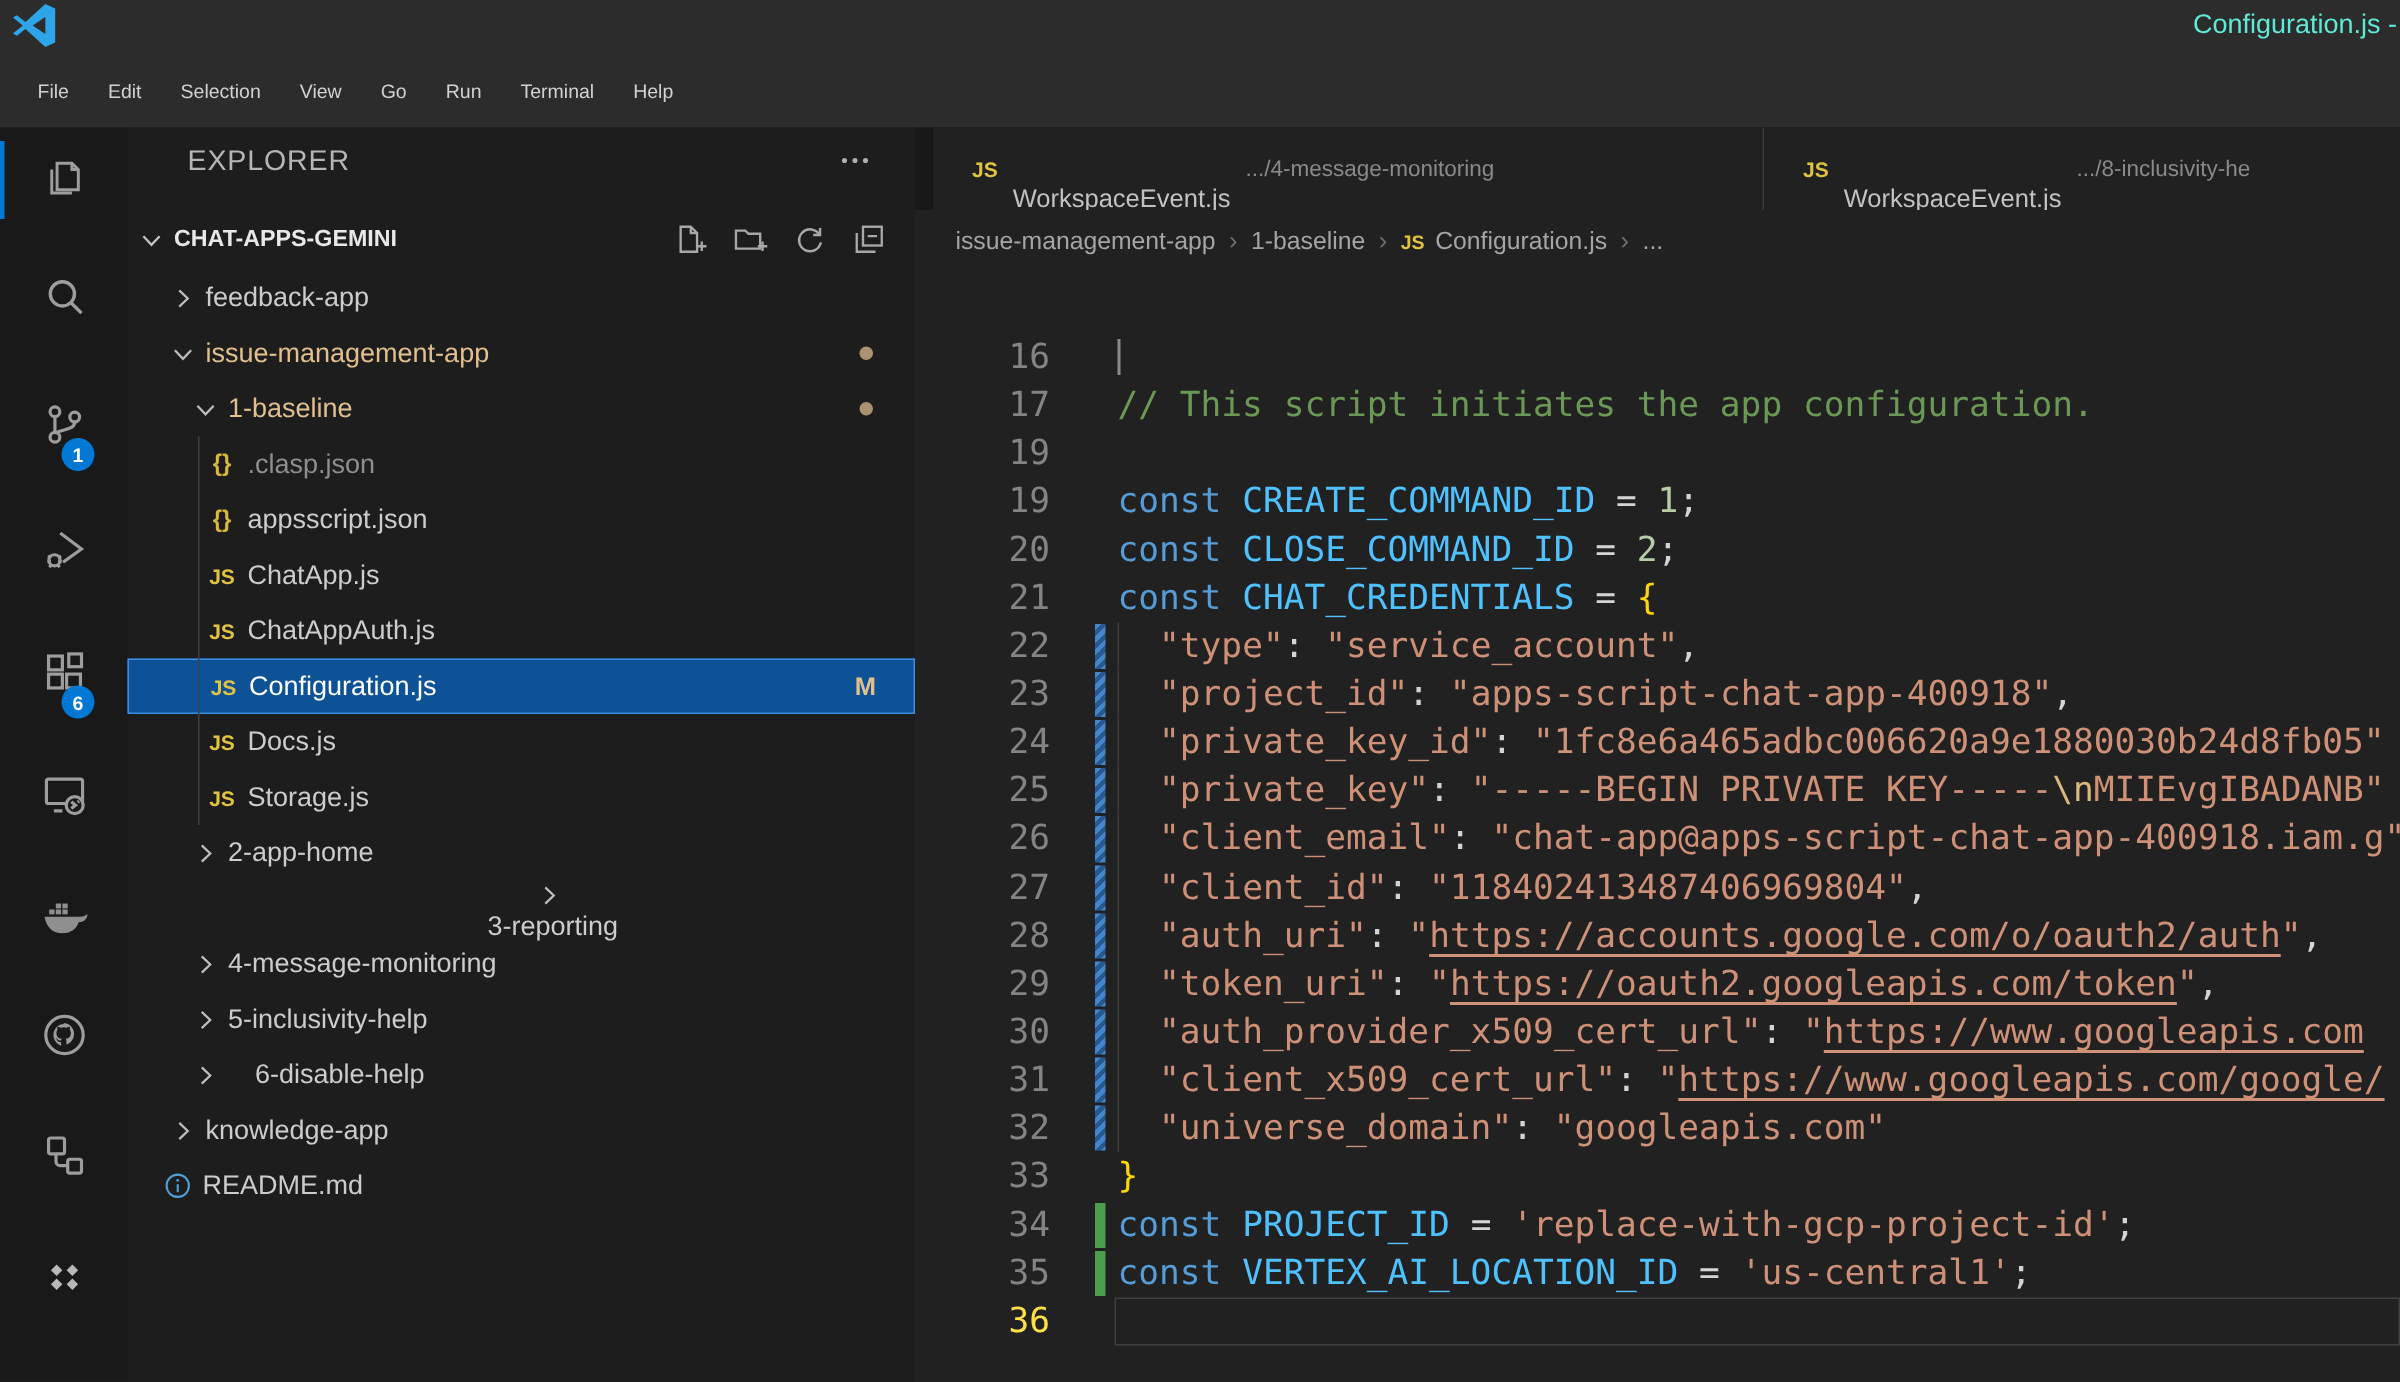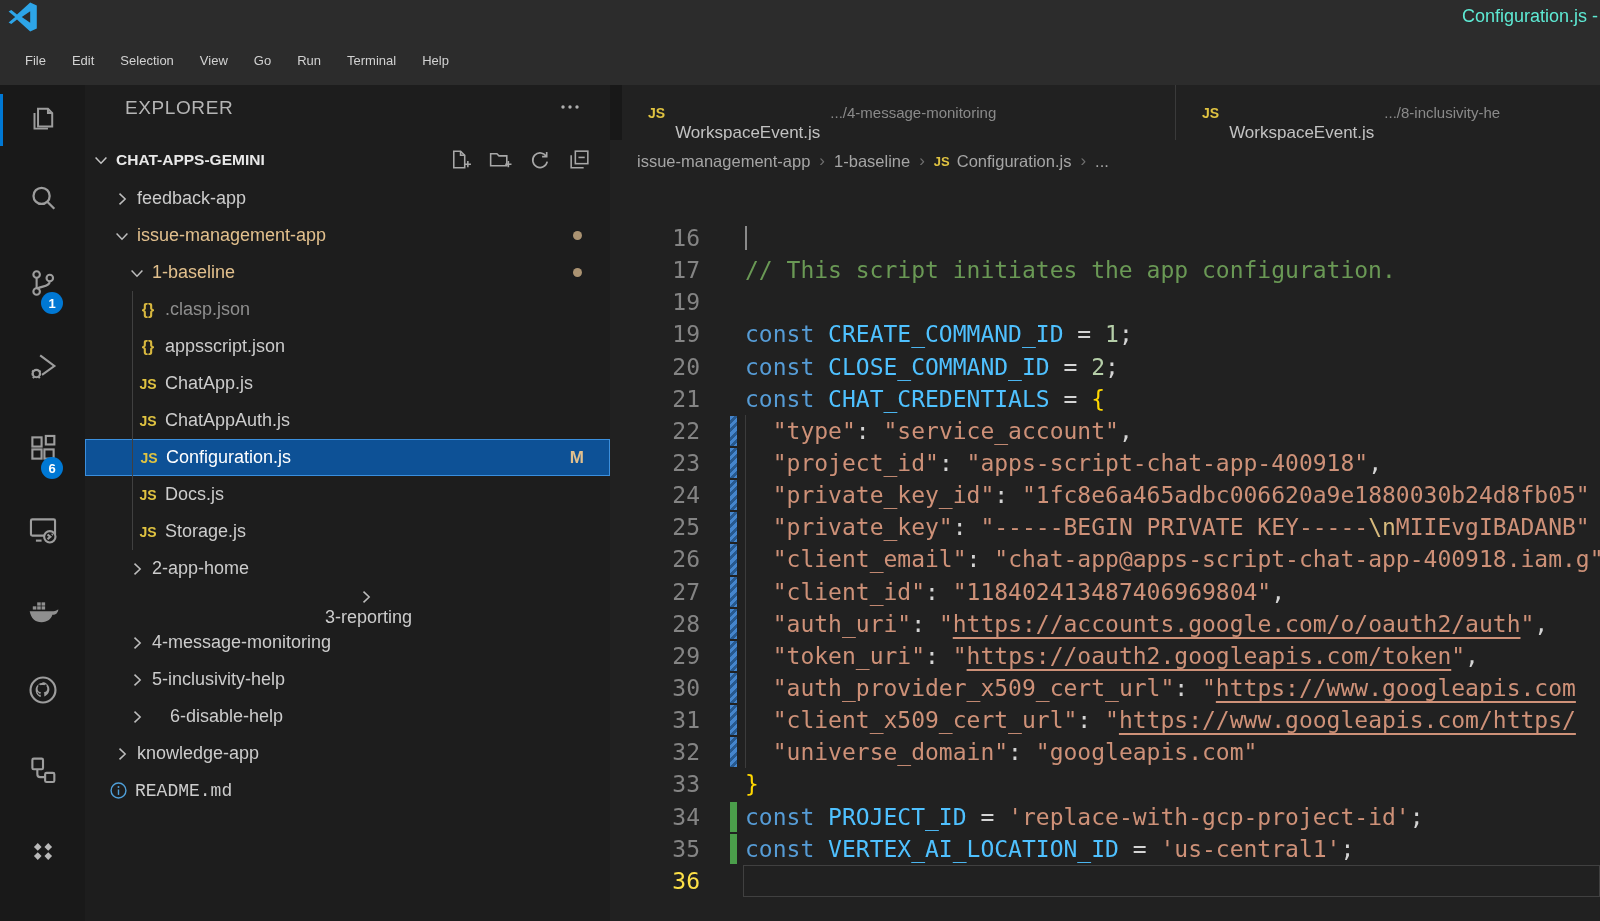--- a/index.html
+++ b/index.html
@@ -283,21 +283,21 @@
             <path d="M9 5.5 15.8 12 9 18.5"></path>
           </svg></span>
         <span class="lbl">6-disable-help</span>
       </div>
       <div class="trow" style="padding-left: 27px;">
         <span class="chev"><svg viewBox="0 0 24 24" fill="none" stroke="currentColor" stroke-width="1.8">
             <path d="M9 5.5 15.8 12 9 18.5"></path>
           </svg></span>
         <span class="lbl">knowledge-app</span>
       </div>
-      <div class="trow" style="padding-left: 20px; font-family: Liberation Mono, monospace;">
+      <div class="trow" style="padding-left: 20px;">
         <span class="ficon">
           <svg viewBox="0 0 24 24" fill="none" stroke="#4f9fd8" stroke-width="1.6">
             <circle cx="12" cy="12" r="8.5"></circle>
             <path d="M12 10.8V17"></path>
             <circle cx="12" cy="7.9" r="1.1" fill="#4f9fd8" stroke="none"></circle>
           </svg>
         </span>
         <span class="lbl">README.md</span>
       </div>
     </div>
@@ -336,20 +336,20 @@
       <div class="cl"><span class="ln">21</span><span class="txt"><span class="tk-kw">const </span><span class="tk-var">CHAT_CREDENTIALS</span><span class="tk-op"> = </span><span class="tk-brc">{</span></span></div>
       <div class="cl"><span class="ln">22</span><span class="chg m"></span><span class="guide"></span><span class="txt"><span class="tk-op">  </span><span class="tk-str">"type"</span><span class="tk-op">: </span><span class="tk-str">"service_account"</span><span class="tk-op">,</span></span></div>
       <div class="cl"><span class="ln">23</span><span class="chg m"></span><span class="guide"></span><span class="txt"><span class="tk-op">  </span><span class="tk-str">"project_id"</span><span class="tk-op">: </span><span class="tk-str">"apps-script-chat-app-400918"</span><span class="tk-op">,</span></span></div>
       <div class="cl"><span class="ln">24</span><span class="chg m"></span><span class="guide"></span><span class="txt"><span class="tk-op">  </span><span class="tk-str">"private_key_id"</span><span class="tk-op">: </span><span class="tk-str">"1fc8e6a465adbc006620a9e1880030b24d8fb05"</span></span></div>
       <div class="cl"><span class="ln">25</span><span class="chg m"></span><span class="guide"></span><span class="txt"><span class="tk-op">  </span><span class="tk-str">"private_key"</span><span class="tk-op">: </span><span class="tk-str">"-----BEGIN PRIVATE KEY-----</span><span class="tk-esc">\n</span><span class="tk-str">MIIEvgIBADANB"</span></span></div>
       <div class="cl"><span class="ln">26</span><span class="chg m"></span><span class="guide"></span><span class="txt"><span class="tk-op">  </span><span class="tk-str">"client_email"</span><span class="tk-op">: </span><span class="tk-str">"chat-app@apps-script-chat-app-400918.iam.g"</span></span></div>
       <div class="cl"><span class="ln">27</span><span class="chg m"></span><span class="guide"></span><span class="txt"><span class="tk-op">  </span><span class="tk-str">"client_id"</span><span class="tk-op">: </span><span class="tk-str">"118402413487406969804"</span><span class="tk-op">,</span></span></div>
       <div class="cl"><span class="ln">28</span><span class="chg m"></span><span class="guide"></span><span class="txt"><span class="tk-op">  </span><span class="tk-str">"auth_uri"</span><span class="tk-op">: </span><span class="tk-str">"</span><span class="tk-stru">https://accounts.google.com/o/oauth2/auth</span><span class="tk-str">"</span><span class="tk-op">,</span></span></div>
       <div class="cl"><span class="ln">29</span><span class="chg m"></span><span class="guide"></span><span class="txt"><span class="tk-op">  </span><span class="tk-str">"token_uri"</span><span class="tk-op">: </span><span class="tk-str">"</span><span class="tk-stru">https://oauth2.googleapis.com/token</span><span class="tk-str">"</span><span class="tk-op">,</span></span></div>
       <div class="cl"><span class="ln">30</span><span class="chg m"></span><span class="guide"></span><span class="txt"><span class="tk-op">  </span><span class="tk-str">"auth_provider_x509_cert_url"</span><span class="tk-op">: </span><span class="tk-str">"</span><span class="tk-stru">https://www.googleapis.com</span></span></div>
-      <div class="cl"><span class="ln">31</span><span class="chg m"></span><span class="guide"></span><span class="txt"><span class="tk-op">  </span><span class="tk-str">"client_x509_cert_url"</span><span class="tk-op">: </span><span class="tk-str">"</span><span class="tk-stru">https://www.googleapis.com/https/</span></span></div>
+      <div class="cl"><span class="ln">31</span><span class="chg m"></span><span class="guide"></span><span class="txt"><span class="tk-op">  </span><span class="tk-str">"client_x509_cert_url"</span><span class="tk-op">: </span><span class="tk-str">"</span><span class="tk-stru">https://www.googleapis.com/google/</span></span></div>
       <div class="cl"><span class="ln">32</span><span class="chg m"></span><span class="guide"></span><span class="txt"><span class="tk-op">  </span><span class="tk-str">"universe_domain"</span><span class="tk-op">: </span><span class="tk-str">"googleapis.com"</span></span></div>
       <div class="cl"><span class="ln">33</span><span class="txt"><span class="tk-brc">}</span></span></div>
       <div class="cl"><span class="ln">34</span><span class="chg a"></span><span class="txt"><span class="tk-kw">const </span><span class="tk-var">PROJECT_ID</span><span class="tk-op"> = </span><span class="tk-str">'replace-with-gcp-project-id'</span><span class="tk-op">;</span></span></div>
       <div class="cl"><span class="ln">35</span><span class="chg a"></span><span class="txt"><span class="tk-kw">const </span><span class="tk-var">VERTEX_AI_LOCATION_ID</span><span class="tk-op"> = </span><span class="tk-str">'us-central1'</span><span class="tk-op">;</span></span></div>
       <div class="cl"><span class="ln dim">36</span><span class="curbox"></span><span class="txt"></span></div>
     </div>
 </div>
 
 </body></html>

